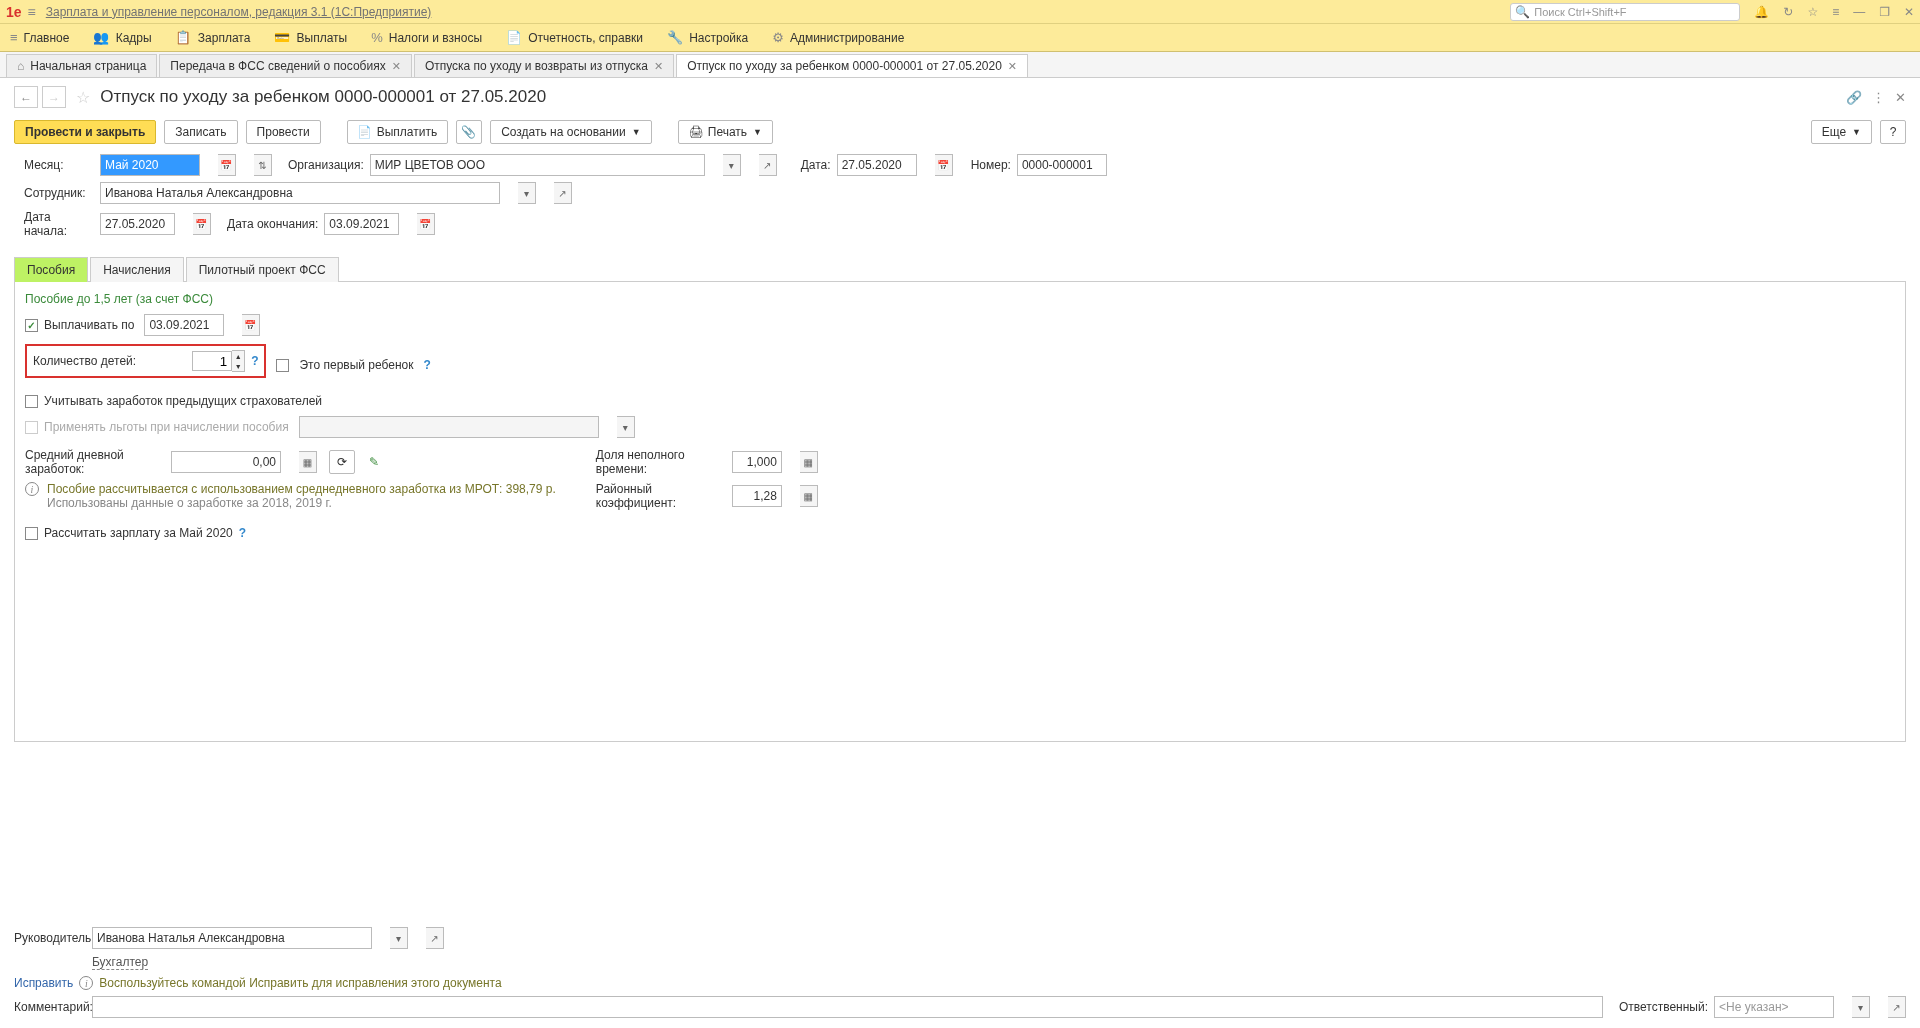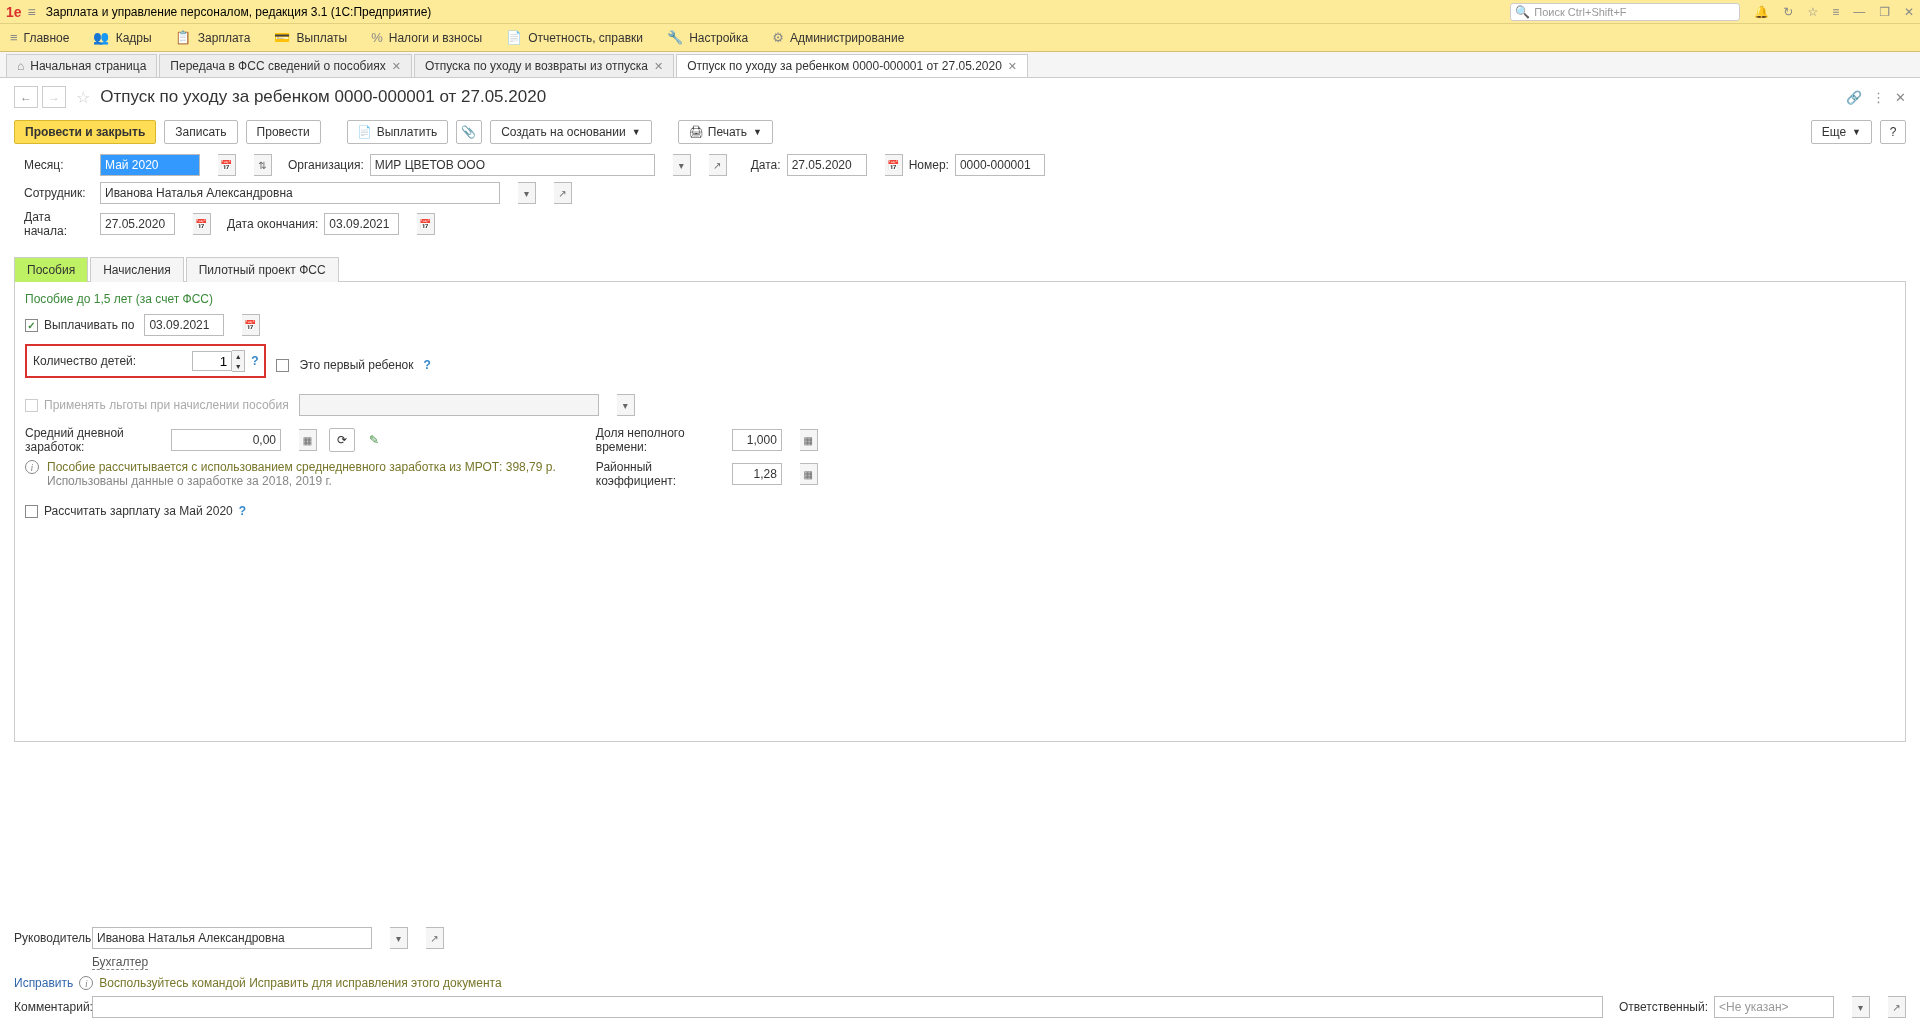--- a/index.html
+++ b/index.html
@@ -2,21 +2,21 @@
 <html><head>
 <meta charset="utf-8">
 <style>
 * { box-sizing: border-box; margin: 0; padding: 0; font-family: Arial, sans-serif; }
 body { background: #fff; font-size: 12px; color: #333; overflow: hidden; }
 
 
 .title-bar { background: #fdeb9a; height: 24px; display: flex; align-items: center; padding: 0 6px; border-bottom: 1px solid #e0d080; }
 .logo { color: #d9312e; font-weight: bold; font-size: 14px; margin-right: 6px; }
 .hamburger { margin-right: 10px; color: #888; font-size: 14px; cursor: pointer; }
-.app-title { color: #000000; flex: 1; }
+.app-title { color: #737373; flex: 1; text-decoration: underline; }
 .search-box { background: #fff; border: 1px solid #ccc; border-radius: 3px; height: 18px; width: 230px; display: flex; align-items: center; padding: 0 4px; color: #999; }
 .search-box span.ph { margin-left: 4px; font-size: 11px; }
 .title-icons { display: flex; gap: 14px; margin-left: 14px; color: #888; }
 .title-icons span { cursor: pointer; }
 
 
 .main-menu { background: #fdeb9a; height: 28px; display: flex; align-items: center; padding: 0 10px; gap: 24px; border-bottom: 1px solid #d0c070; }
 .menu-item { display: flex; align-items: center; gap: 6px; color: #333; cursor: pointer; }
 .menu-item .mi-icon { color: #888; font-size: 13px; }
 
@@ -215,34 +215,34 @@
     <span class="label" style="width:70px">Месяц:</span>
     <div class="input-wrap">
       <div class="input sel" style="width:100px">
           <span>Май 2020</span>
         </div>
       <div class="input-btn">📅</div>
       <div class="input-btn">⇅</div>
     </div>
     <span class="label" style="margin-left:10px">Организация:</span>
     <div class="input-wrap">
-      <div class="input" style="width:285px">
+      <div class="input" style="width:335px">
           <span>МИР ЦВЕТОВ ООО</span>
         </div>
       <div class="input-btn">▾</div>
       <div class="input-btn">↗</div>
     </div>
     <span class="label" style="margin-left:18px">Дата:</span>
     <div class="input-wrap">
       <div class="input" style="width:80px">
           <span>27.05.2020</span>
         </div>
       <div class="input-btn">📅</div>
     </div>
-    <span class="label" style="margin-left:0">Номер:</span>
+    <span class="label" style="margin-left:12px">Номер:</span>
     <div class="input" style="width:90px">
         <span>0000-000001</span>
       </div>
   </div>
   <div class="form-row">
     <span class="label" style="width:70px">Сотрудник:</span>
     <div class="input-wrap">
       <div class="input" style="width:400px">
           <span>Иванова Наталья Александровна</span>
         </div>
@@ -298,20 +298,24 @@
             <span>▼</span>
           </div>
         </div>
         <span class="help-q">?</span>
       </div>
       <span class="chk"></span>
       <span>Это первый ребенок</span>
       <span class="help-q">?</span>
     </div>
 
+    <div class="chk-row">
+      <span class="chk"></span>
+      <span>Учитывать заработок предыдущих страхователей</span>
+    </div>
 
     <div class="chk-row">
       <span class="chk disabled"></span>
       <span class="disabled-text">Применять льготы при начислении пособия</span>
       <div class="input-wrap" style="margin-left:4px">
         <div class="input" style="width:300px;background:#f5f5f5"></div>
         <div class="input-btn">▾</div>
       </div>
     </div>
 

